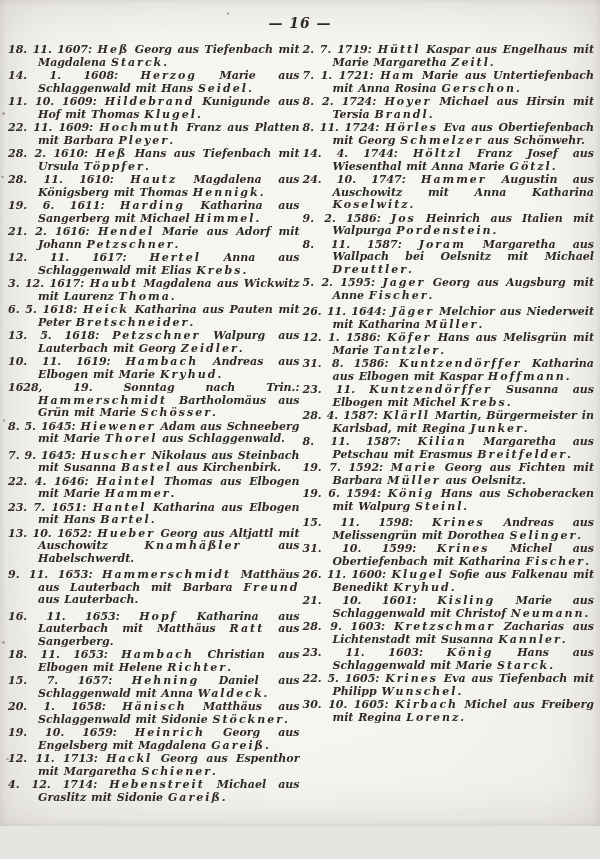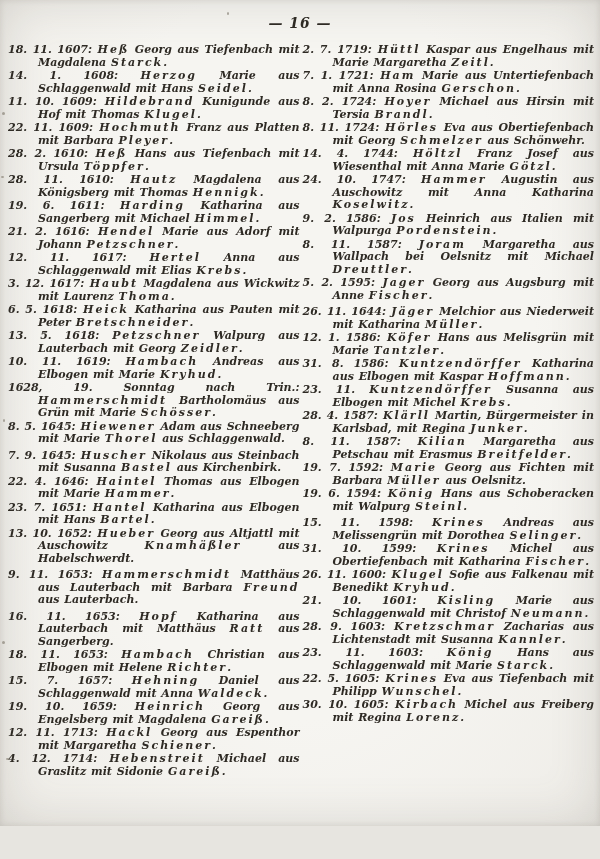--- a/index.html
+++ b/index.html
@@ -61,20 +61,21 @@
         <p class="entry"><span>1628, 19. Sonntag nach Trin.: </span><span class="sperr">Hammerschmidt</span><span> Bartholomäus aus Grün mit Marie </span><span class="sperr">Schösser</span><span>.</span></p>
         <p class="entry"><span>8. 5. 1645: </span><span class="sperr">Hiewener</span><span> Adam aus Schneeberg mit Marie </span><span class="sperr">Thorel</span><span> aus Schlaggenwald.</span></p>
         <p class="entry"><span>7. 9. 1645: </span><span class="sperr">Huscher</span><span> Nikolaus aus Steinbach mit Susanna </span><span class="sperr">Bastel</span><span> aus Kirchenbirk.</span></p>
         <p class="entry"><span>22. 4. 1646: </span><span class="sperr">Haintel</span><span> Thomas aus Elbogen mit Marie </span><span class="sperr">Hammer</span><span>.</span></p>
         <p class="entry"><span>23. 7. 1651: </span><span class="sperr">Hantel</span><span> Katharina aus Elbogen mit Hans </span><span class="sperr">Bartel</span><span>.</span></p>
         <p class="entry"><span>13. 10. 1652: </span><span class="sperr">Hueber</span><span> Georg aus Altjattl mit Auschowitz </span><span class="sperr">Knamhäßler</span><span> aus Habelschwerdt.</span></p>
         <p class="entry"><span>9. 11. 1653: </span><span class="sperr">Hammerschmidt</span><span> Matthäus aus Lauterbach mit Barbara </span><span class="sperr">Freund</span><span> aus Lauterbach.</span></p>
         <p class="entry"><span>16. 11. 1653: </span><span class="sperr">Hopf</span><span> Katharina aus Lauterbach mit Matthäus </span><span class="sperr">Ratt</span><span> aus Sangerberg.</span></p>
         <p class="entry"><span>18. 11. 1653: </span><span class="sperr">Hambach</span><span> Christian aus Elbogen mit Helene </span><span class="sperr">Richter</span><span>.</span></p>
         <p class="entry"><span>15. 7. 1657: </span><span class="sperr">Hehning</span><span> Daniel aus Schlaggenwald mit Anna </span><span class="sperr">Waldeck</span><span>.</span></p>
+        <p class="entry"><span>20. 1. 1658: </span><span class="sperr">Hänisch</span><span> Matthäus aus Schlaggenwald mit Sidonie </span><span class="sperr">Stöckner</span><span>.</span></p>
         <p class="entry"><span>19. 10. 1659: </span><span class="sperr">Heinrich</span><span> Georg aus Engelsberg mit Magdalena </span><span class="sperr">Gareiß</span><span>.</span></p>
         <p class="entry"><span>12. 11. 1713: </span><span class="sperr">Hackl</span><span> Georg aus Espenthor mit Margaretha </span><span class="sperr">Schiener</span><span>.</span></p>
         <p class="entry"><span>4. 12. 1714: </span><span class="sperr">Hebenstreit</span><span> Michael aus Graslitz mit Sidonie </span><span class="sperr">Gareiß</span><span>.</span></p>
       </div>
     <div class="col col-right" id="col-right">
         <p class="entry"><span>2. 7. 1719: </span><span class="sperr">Hüttl</span><span> Kaspar aus Engelhaus mit Marie Margaretha </span><span class="sperr">Zeitl</span><span>.</span></p>
         <p class="entry"><span>7. 1. 1721: </span><span class="sperr">Ham</span><span> Marie aus Untertiefenbach mit Anna Rosina </span><span class="sperr">Gerschon</span><span>.</span></p>
         <p class="entry"><span>8. 2. 1724: </span><span class="sperr">Hoyer</span><span> Michael aus Hirsin mit Tersia </span><span class="sperr">Brandl</span><span>.</span></p>
         <p class="entry"><span>8. 11. 1724: </span><span class="sperr">Hörles</span><span> Eva aus Obertiefenbach mit Georg </span><span class="sperr">Schmelzer</span><span> aus Schönwehr.</span></p>
         <p class="entry"><span>14. 4. 1744: </span><span class="sperr">Höltzl</span><span> Franz Josef aus Wiesenthal mit Anna Marie </span><span class="sperr">Götzl</span><span>.</span></p>

